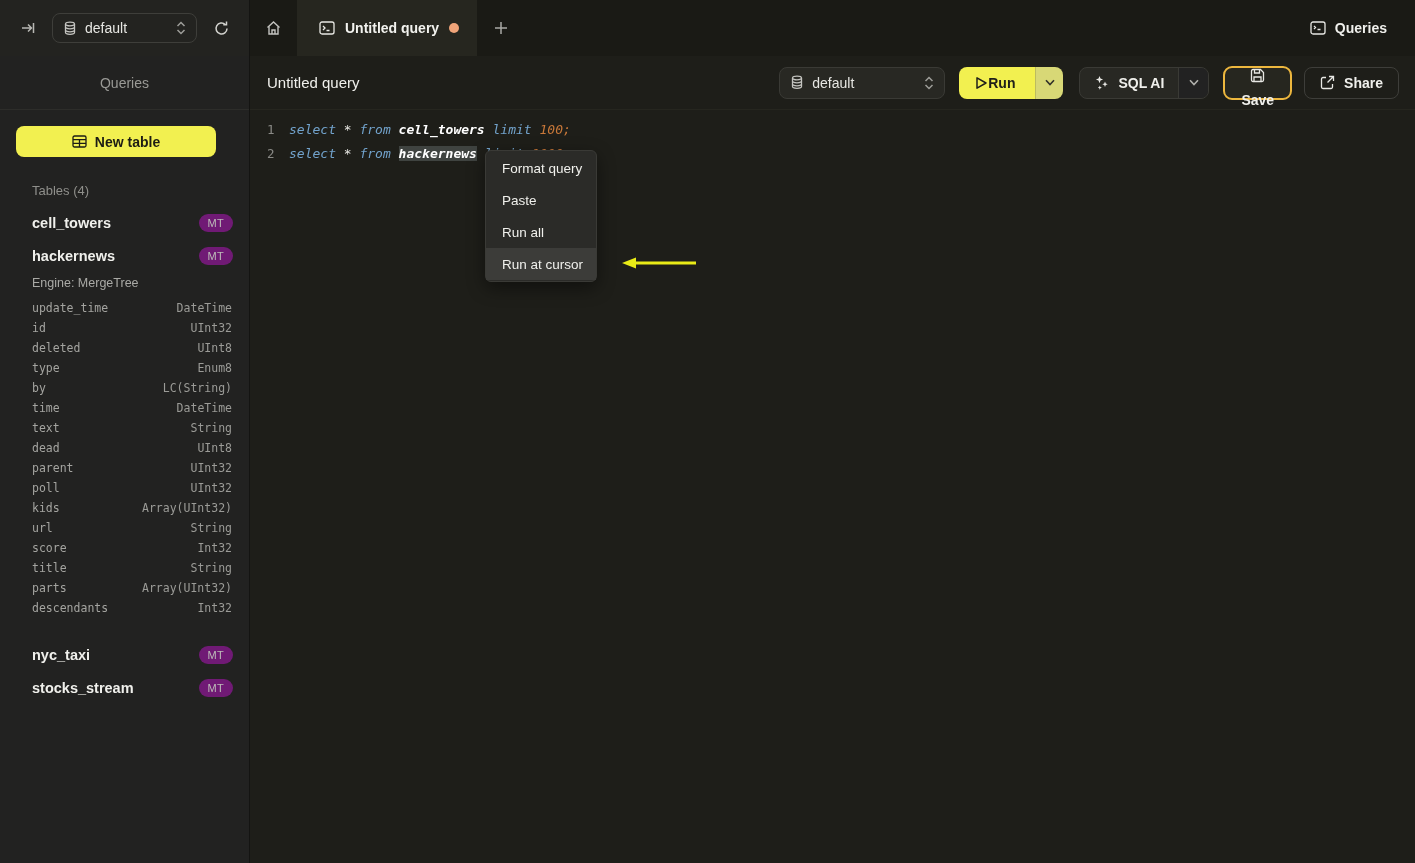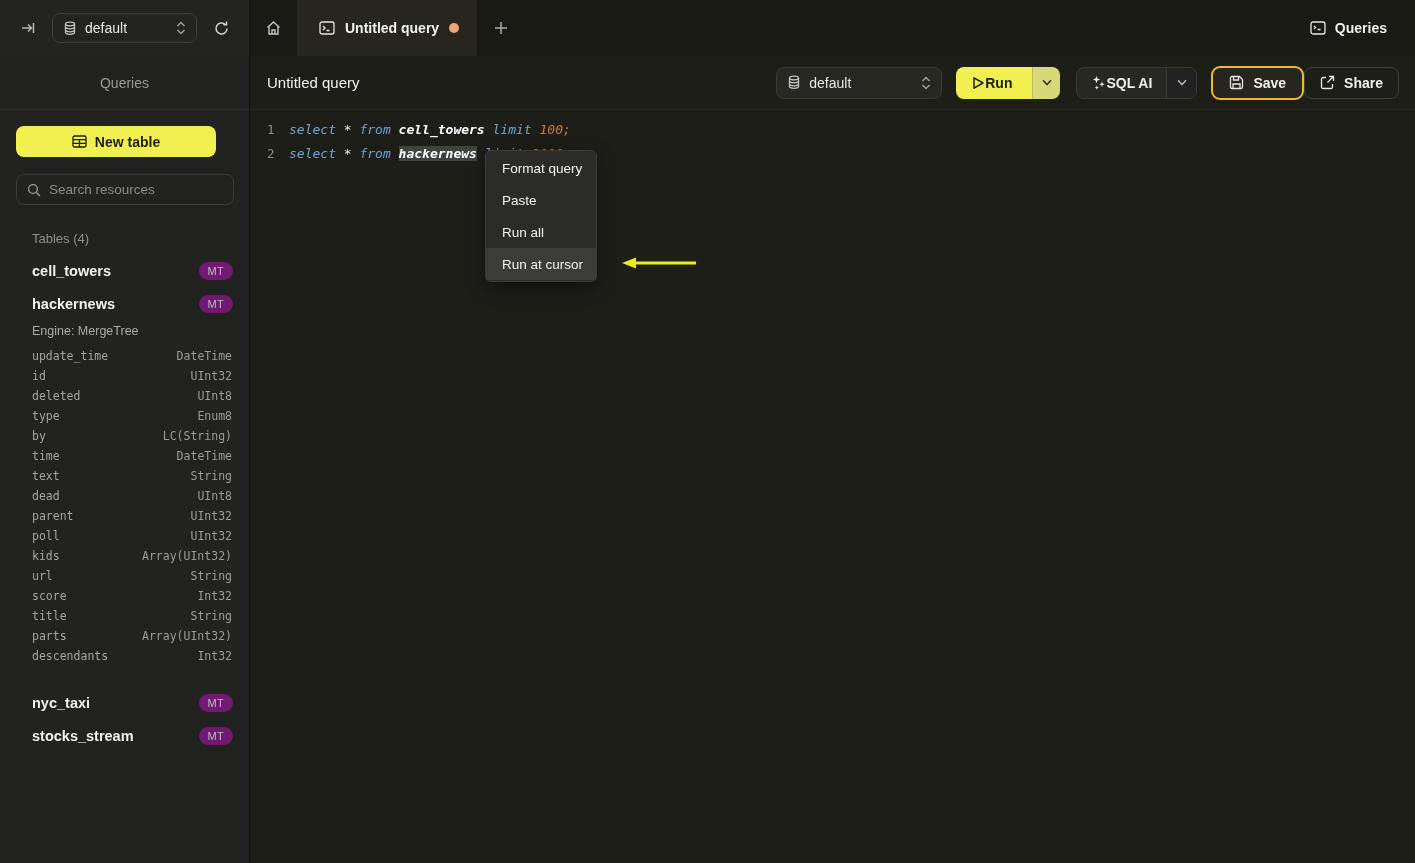--- a/index.html
+++ b/index.html
@@ -119,29 +119,29 @@
   }
   .run-caret {
     background:#d8d876; color:#32322a; width:28px;
     display:flex; align-items:center; justify-content:center;
     border-left:1px solid #bcbc5e;
   }
   .sqlai-btn {
     height:32px; background:#282823; border:1px solid #3a3a35; border-radius:8px;
     display:flex; align-items:stretch; overflow:hidden; cursor:pointer; margin-right:14px;
   }
-  .sqlai-main { display:flex; align-items:center; padding:0 14px; font-size:14px; font-weight:600; color:#f0f0ec; }
+  .sqlai-main { display:flex; align-items:center; gap:9px; padding:0 14px; font-size:14px; font-weight:600; color:#f0f0ec; }
   .sqlai-caret {
     width:30px; display:flex; align-items:center; justify-content:center;
     color:#b0b0ac; border-left:1px solid #3a3a35; background:#222;
   }
   .save-btn {
     height:34px; background:#26261f; border:2px solid var(--save-highlight); border-radius:9px;
     display:flex; align-items:center; gap:9px; padding:0 16px; font-size:14px; font-weight:600;
-    color:#f0f0ec; cursor:pointer; margin-right:0;
+    color:#f0f0ec; cursor:pointer; margin-right:12px;flex-direction:column;
   }
   .share-btn {
     height:32px; background:transparent; border:1px solid #3e3e3a; border-radius:8px;
     display:flex; align-items:center; gap:9px; padding:0 15px; font-size:14px; font-weight:600;
     color:#f0f0ec; cursor:pointer;
   }
 
   
   .editor { padding-top:7px; }
   .code-line { display:flex; height:24px; align-items:center; }
@@ -260,29 +260,20 @@
   <button class="new-table-btn">
     <span>
       <svg width="15" height="13" viewBox="0 0 15 13" fill="none" stroke="#1c1c14" stroke-width="1.3">
         <rect x="1" y="1" width="13" height="11" rx="1.5"></rect>
         <path d="M1 4.7h13M1 8.3h13M7.5 4.7V12"></path>
       </svg>
     </span>
     <span>New table</span>
   </button>
 
-  <div class="search-box">
-    <span>
-      <svg width="14" height="14" viewBox="0 0 14 14" fill="none" stroke="#9a9a96" stroke-width="1.4">
-        <circle cx="6" cy="6" r="4.4"></circle>
-        <path d="M9.4 9.4L13 13"></path>
-      </svg>
-    </span>
-    <input type="text" placeholder="Search resources" style="">
-  </div>
 
   <div class="section-label">Tables (4)</div>
 
   <div class="table-row first">
     <span class="table-name">cell_towers</span>
     <span class="mt-badge">MT</span>
   </div>
 
   <div class="table-row">
     <span class="table-name">hackernews</span>

